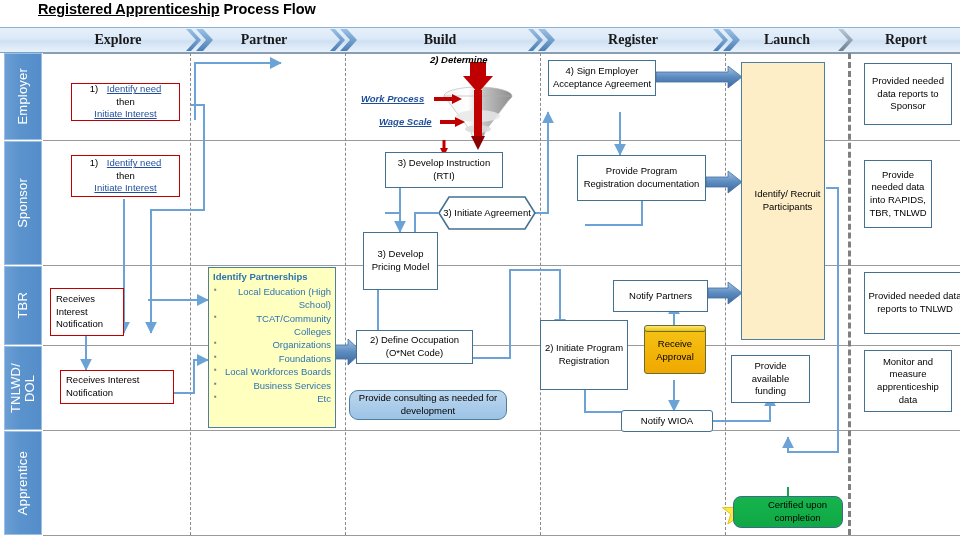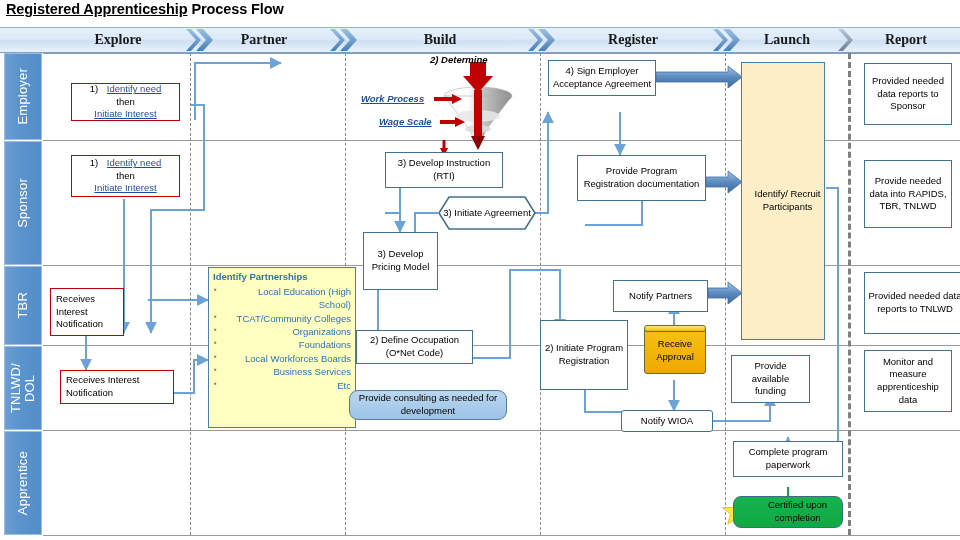--- a/index.html
+++ b/index.html
@@ -11,21 +11,21 @@
     position:relative;
   }
   #root{position:relative;width:960px;height:540px;}
 
   
   .title{
     position:absolute;left:6px;top:1px;
     font-size:14.5px;font-weight:bold;color:#000;
     white-space:nowrap;letter-spacing:-0.1px;
   }
-  .title u{text-decoration:underline;}
+  .title u{text-decoration:underline;margin-left:32px;}
 
   
   .phase-band{
     position:absolute;left:0;top:27px;width:960px;height:26px;
     background:linear-gradient(to bottom,#e6f0fa 0%,#dbe9f7 45%,#cfe0f3 55%,#e9f2fb 100%);
     border-top:1px solid #8fb2d6;border-bottom:1px solid #7aa3cc;
     box-sizing:border-box;
   }
   .phase-label{
     position:absolute;top:29px;height:22px;line-height:22px;
@@ -300,29 +300,29 @@
     <svg width="98" height="34" style="position:absolute;left:0;top:0;">
       <path d="M11,1 L87,1 L97,17 L87,33 L11,33 L1,17 z" fill="#ffffff" stroke="#44718f" stroke-width="1.6"></path>
     </svg>
     <span style="position:relative;z-index:2;">3) Initiate Agreement</span>
   </div>
 
   <div class="box blue" style="left:577px;top:155px;width:129px;height:46px;">Provide Program Registration documentation</div>
 
   <div class="box cream" style="left:741px;top:62px;width:84px;height:278px;">Identify/ Recruit Participants</div>
 
-  <div class="box blue" style="left:864px;top:160px;width:88px;height:68px;">Provide needed data into RAPIDS, TBR, TNLWD</div>
+  <div class="box blue" style="left:864px;top:160px;width:68px;height:68px;">Provide needed data into RAPIDS, TBR, TNLWD</div>
 
   <div class="box blue" style="left:363px;top:232px;width:75px;height:58px;">3) Develop Pricing Model</div>
 
   <div class="box red" style="left:50px;top:288px;width:74px;height:48px;justify-content:flex-start;text-align:left;padding-left:5px;">Receives Interest Notification</div>
 
   <div class="box red" style="left:60px;top:370px;width:114px;height:34px;justify-content:flex-start;text-align:left;padding-left:5px;">Receives Interest Notification</div>
 
-  <div class="box yellownote" style="left:208px;top:267px;width:148px;height:161px;">
+  <div class="box yellownote" style="left:208px;top:267px;width:128px;height:161px;">
     <div class="note-title">Identify Partnerships</div>
     <ul class="note-ul">
       <li>Local Education (High School)</li>
       <li>TCAT/Community Colleges</li>
       <li>Organizations</li>
       <li>Foundations</li>
       <li>Local Workforces Boards</li>
       <li>Business Services</li>
       <li>Etc</li>
     </ul>
@@ -340,17 +340,16 @@
 
   <div class="box gold" style="left:644px;top:328px;width:62px;height:46px;">Receive Approval</div>
   <div style="position:absolute;left:644px;top:325px;width:62px;height:7px;background:linear-gradient(to bottom,#ffe680,#e8c200);border:1px solid #6b6b2a;border-radius:3px;box-sizing:border-box;"></div>
 
   <div class="box blue" style="left:731px;top:355px;width:79px;height:48px;">Provide available funding</div>
 
   <div class="box blue" style="left:864px;top:350px;width:88px;height:62px;">Monitor and measure apprenticeship data</div>
 
   <div class="box blue" style="left:621px;top:410px;width:92px;height:22px;border-radius:3px;">Notify WIOA</div>
 
-  <div class="box blue" style="left:733px;top:441px;width:110px;height:36px;">Complete program paperwork</div>
 
   <div class="box green" style="left:733px;top:496px;width:110px;height:32px;padding-left:22px;">Certified upon completion</div>
 
 </div>
 
 </body></html>

